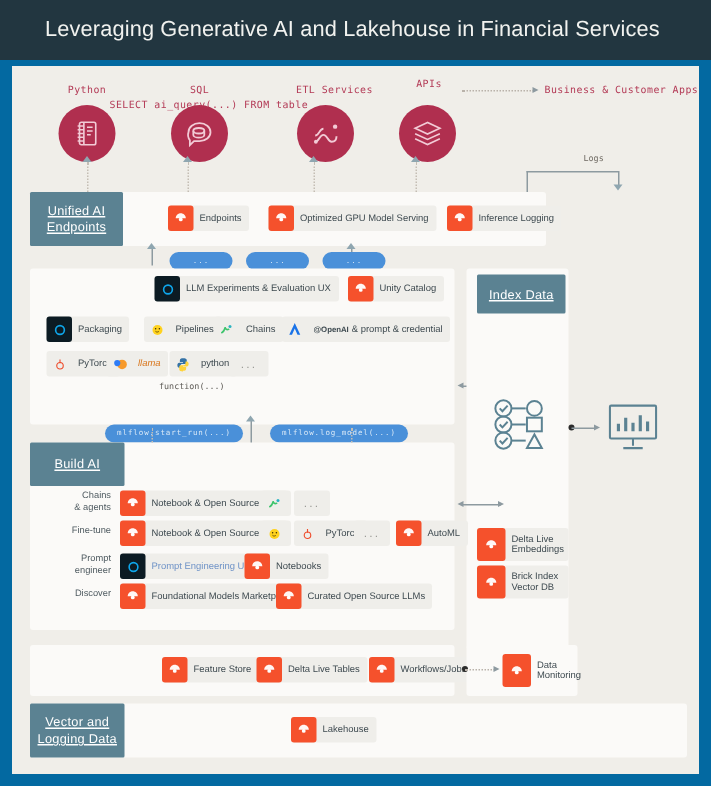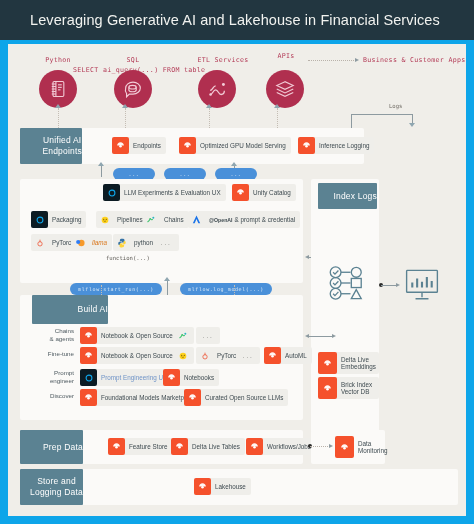--- a/index.html
+++ b/index.html
@@ -2,21 +2,21 @@
 <html><head>
 <meta charset="utf-8">
 <style>
   html,body{margin:0;padding:0;}
   body{
     width:474px;height:524px;overflow:hidden;
     background:#3c4a52;
     font-family:"Liberation Sans", sans-serif;
     -webkit-font-smoothing:antialiased;
   }
-  #page{position:relative;width:474px;height:524px;background:#0ea5e9;}
+  #page{position:relative;width:474px;height:524px;background:#0369a1;}
 
   
   .hdr{
     position:absolute;left:0;top:0;width:474px;height:40px;
     background:#223640;display:flex;align-items:center;
   }
   .hdr-title{
     color:#f1f2ef;font-size:14.5px;letter-spacing:.1px;
     margin-left:30px;font-weight:400;white-space:nowrap;
   }
@@ -24,22 +24,22 @@
   
   .canvas{
     position:absolute;left:8px;top:44px;width:458px;height:472px;
     background:#f0eee9;
   }
 
   
   .panel{position:absolute;background:#fbfaf8;border-radius:2px;}
   .stage-label{
     position:absolute;background:#5b8292;color:#fff;
-    display:flex;align-items:center;justify-content:flex-end;text-align:center;
-    font-size:8.5px;line-height:11px;letter-spacing:.2px;border-radius:1px;
+    display:flex;align-items:center;justify-content:center;text-align:center;
+    font-size:8.5px;line-height:11px;letter-spacing:.2px;border-radius:1px;text-decoration:underline;
   }
   .band{position:absolute;background:#f7f5f1;}
 
   
   .chip{
     position:absolute;display:flex;align-items:center;
     background:#efeeea;border-radius:2px;height:17px;padding:0 5px 0 0;
     font-size:6.3px;color:#3e4a50;white-space:nowrap;
   }
   .chip .tile{
@@ -328,21 +328,21 @@
     </div>
     <div class="dots" style="left:145px;top:190px;width:26px;">...</div>
     <div class="code-note" style="left:98px;top:211px;">function(...)</div>
 
     <div class="hline solid" style="left:300px;top:213px;width:26px;"></div>
     <div class="arrow-l" style="left:297px;top:210.5px;"></div>
     <div class="arrow-r" style="left:324px;top:210.5px;"></div>
 
     <div class="panel" style="left:303px;top:135px;width:68px;height:254px;"></div>
     <div class="stage-label" style="left:310px;top:139px;width:59px;height:26px;">
-      <span>Index Logs</span>
+      <span>Index Data</span>
     </div>
     <div class="bigicon" style="left:320px;top:220px;">
       <svg width="40" height="38" viewBox="0 0 48 46" fill="none" stroke="#5b8292" stroke-width="1.6">
         <circle cx="9" cy="10" r="6.5"></circle>
           <path d="m6 10 2.2 2.3L12.4 7.8"></path>
         <circle cx="9" cy="23" r="6.5"></circle>
           <path d="m6 23 2.2 2.3 4.2-4.5"></path>
         <circle cx="9" cy="36" r="6.5"></circle>
           <path d="m6 36 2.2 2.3 4.2-4.5"></path>
         <line x1="15.5" y1="10" x2="27" y2="10"></line>
@@ -389,21 +389,21 @@
     <div class="dot" style="left:371px;top:239px;"></div>
     <div class="hline solid" style="left:373px;top:241px;width:16px;"></div>
     <div class="arrow-r" style="left:388px;top:238.5px;"></div>
 
     <div class="pill" style="left:62px;top:239px;width:92px;">mlflow.start_run(...)</div>
     <div class="pill" style="left:172px;top:239px;width:92px;">mlflow.log_model(...)</div>
     <div class="vline solid" style="left:159px;top:236px;height:16px;"></div>
     <div class="arrow-up" style="left:156px;top:233px;"></div>
 
     <div class="panel" style="left:12px;top:251px;width:283px;height:125px;"></div>
-    <div class="stage-label" style="left:24px;top:251px;width:76px;height:29px;">
+    <div class="stage-label" style="left:12px;top:251px;width:63px;height:29px;">
       <span>Build AI</span>
     </div>
 
     <div class="rowlbl" style="left:16px;top:283px;width:50px;">
       <span>Chains</span><br>
       <span>&amp; agents</span>
     </div>
     <div class="chip" style="left:72px;top:283px;">
       <span class="tile red">
         <svg width="9" height="9" viewBox="0 0 24 24" fill="#fff">
@@ -511,23 +511,20 @@
     </div>
 
     <div class="hline solid" style="left:300px;top:292px;width:26px;"></div>
     <div class="arrow-l" style="left:297px;top:289.5px;"></div>
     <div class="arrow-r" style="left:324px;top:289.5px;"></div>
 
     <div class="vline" style="left:93px;top:241px;height:10px;"></div>
     <div class="vline" style="left:226px;top:241px;height:10px;"></div>
 
     <div class="panel" style="left:12px;top:386px;width:283px;height:34px;"></div>
-    <div class="stage-label" style="left:12px;top:386px;width:63px;height:34px;">
-      <span>Prep Data</span>
-    </div>
     <div class="chip" style="left:100px;top:394px;">
       <span class="tile red">
         <svg width="9" height="9" viewBox="0 0 24 24" fill="#fff">
             <path d="M12 3c-5 0-9 4-9 9h18c0-5-4-9-9-9z" opacity=".95"></path>
             <circle cx="12" cy="14" r="3.4"></circle>
           </svg>
       </span>
       <span class="lbl">Feature Store</span>
     </div>
     <div class="chip" style="left:163px;top:394px;">
@@ -562,21 +559,21 @@
       </span>
       <span class="lbl two">
         <span>Data</span><br>
         <span>Monitoring</span>
       </span>
     </div>
 
     <div class="panel" style="left:12px;top:425px;width:438px;height:36px;"></div>
     <div class="stage-label" style="left:12px;top:425px;width:63px;height:36px;">
       <span>
-        <span>Store and</span><br>
+        <span>Vector and</span><br>
         <span>Logging Data</span>
       </span>
     </div>
     <div class="chip" style="left:186px;top:434px;">
       <span class="tile red">
         <svg width="9" height="9" viewBox="0 0 24 24" fill="#fff">
             <path d="M12 3c-5 0-9 4-9 9h18c0-5-4-9-9-9z" opacity=".95"></path>
             <circle cx="12" cy="14" r="3.4"></circle>
           </svg>
       </span>

